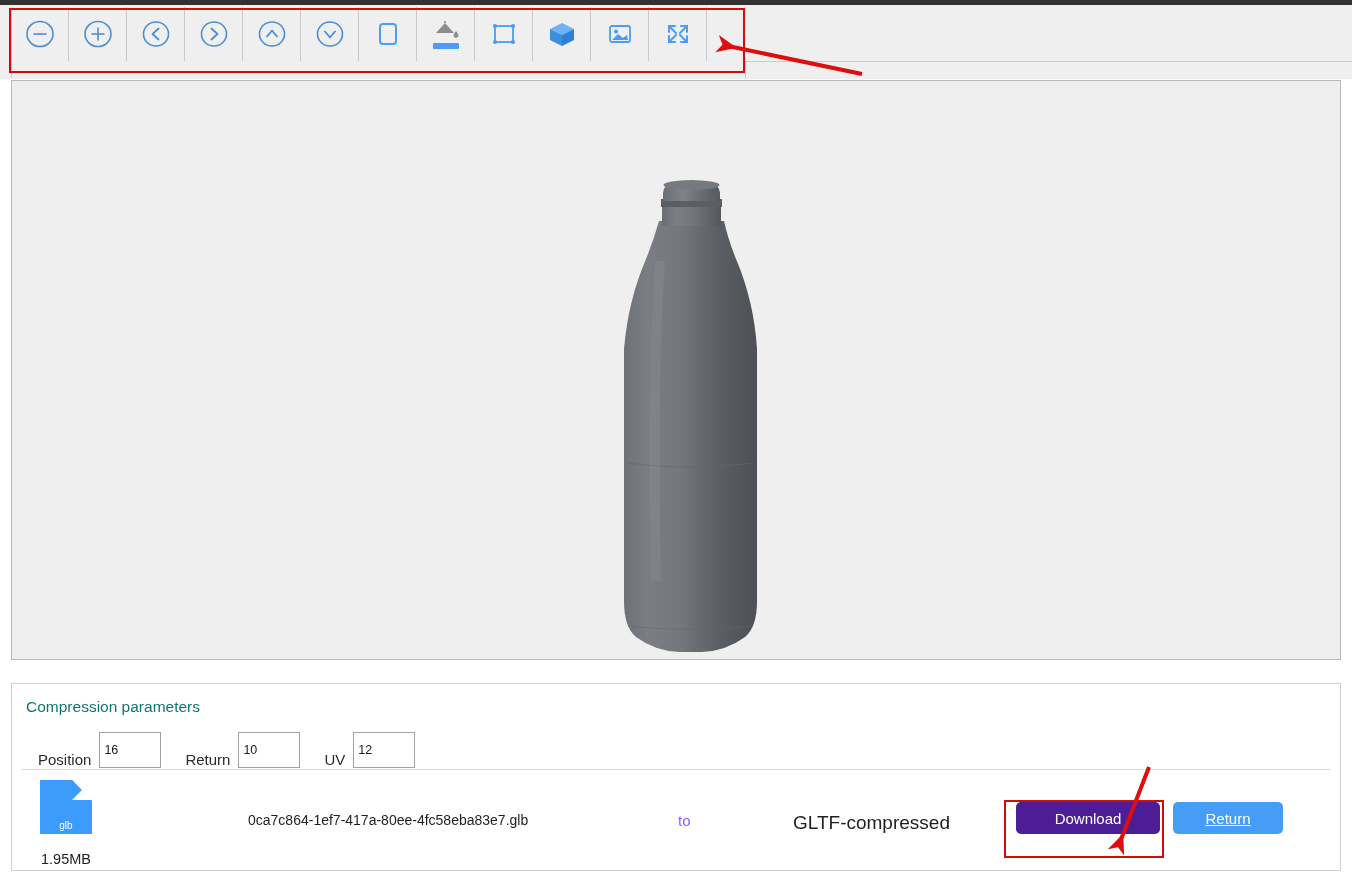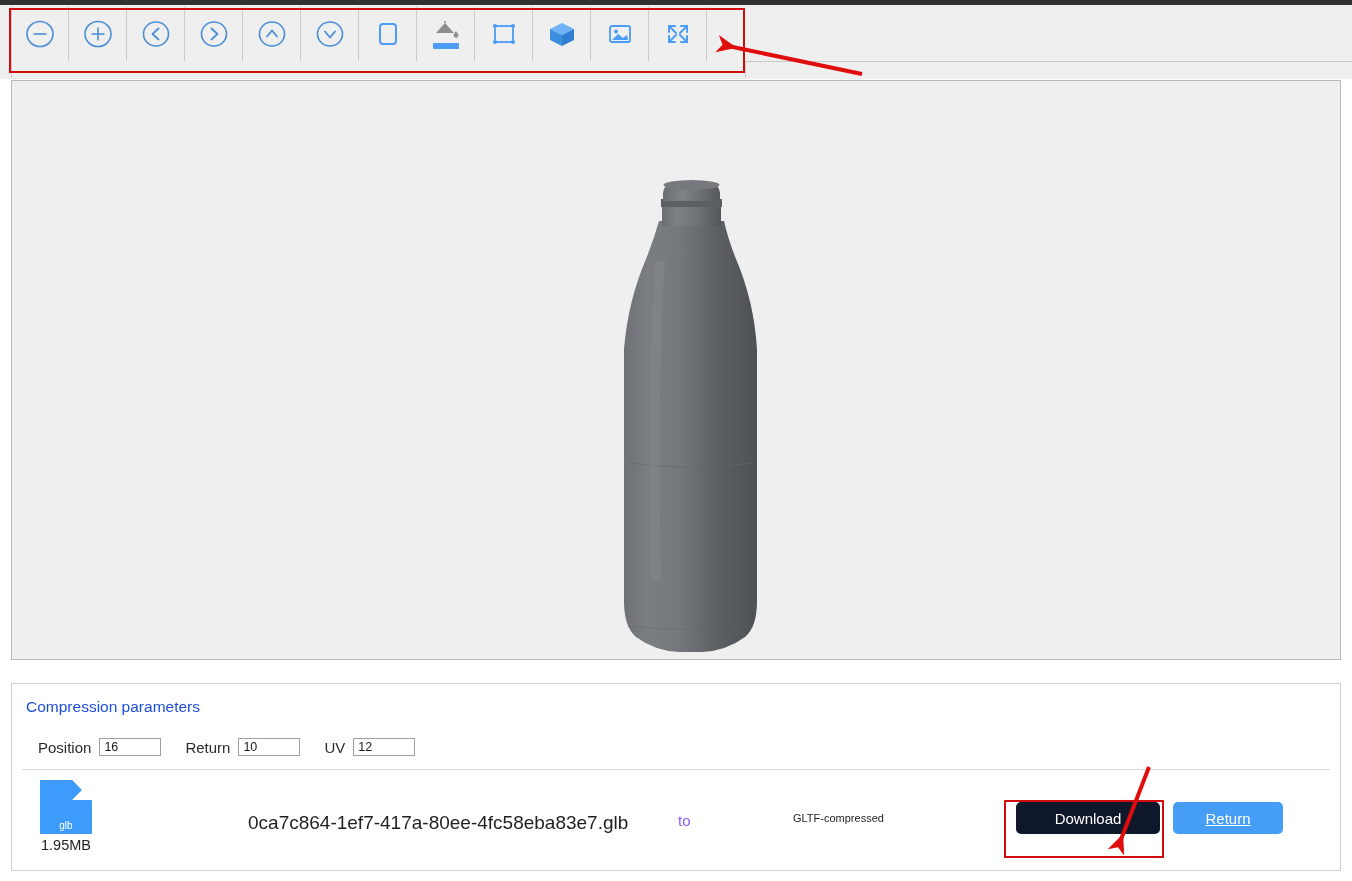--- a/index.html
+++ b/index.html
@@ -79,40 +79,39 @@
   .bottom-card {
     position: absolute;
     top: 683px; left: 11px;
     width: 1330px; height: 188px;
     background: #ffffff;
     border: 1px solid #d0d0d0;
   }
   .card-title {
     position: absolute;
     top: 14px; left: 14px;
-    font-size: 15.5px; color: #1d4ed8;
+    font-size: 15.5px; color: #0f766e;
   }
   .params-row {
     position: absolute;
     top: 48px; left: 26px;
     display: flex; align-items: flex-end;
   }
   .param-label {
     font-size: 15px; color: #2b2b2b; margin-right: 8px;
   }
   .param-input {
-    width: 62px; height: 18px;
+    width: 62px; height: 36px;
     border: 1px solid #a0a0a0;
     background: #ffffff;
     font-size: 12.5px;
     color: #1a1a1a;
     padding: 0 4px;
     font-family: "Liberation Sans", sans-serif;
     margin-right: 24px;
-    margin-top: 6px;
   }
   .param-input:last-child { margin-right: 0; }
   .card-divider {
     position: absolute;
     top: 85px; left: 10px;
     width: 1308px; height: 1px;
     background: #d8d8d8;
   }
 
   
@@ -146,52 +145,52 @@
     transform: scaleX(-1);
   }
   .file-ext {
     position: absolute;
     left: 0; right: 0; bottom: 3px;
     font-size: 10px; color: #ffffff;
     text-align: center;
     line-height: 1;
   }
   .file-size {
-    margin-top: 3px;
+    margin-top: 17px;
     font-size: 14.5px; color: #222222;
   }
   .file-name {
     position: absolute;
     left: 236px; top: 42px;
-    font-size: 19px; color: #1f1f1f;
+    font-size: 14px; color: #1f1f1f;
   }
   .conv-to {
     position: absolute;
     left: 666px; top: 42px;
     font-size: 15px; color: #8b5cf6;
   }
   .conv-target {
     position: absolute;
     left: 781px; top: 42px;
-    font-size: 11px; color: #1f1f1f;
+    font-size: 19px; color: #1f1f1f;
   }
   .btn {
     position: absolute;
     height: 32px;
     border: none;
     border-radius: 5px;
     color: #ffffff;
     font-size: 15px;
     font-family: "Liberation Sans", sans-serif;
     cursor: pointer;
   }
   .btn-download {
     left: 1004px; top: 32px;
     width: 144px;
-    background: #0f172a;
+    background: #4c1d95;
   }
   .btn-return {
     left: 1161px; top: 32px;
     width: 110px;
     background: #459df5;
     text-decoration: underline;
   }
 
   
   .anno-box {

